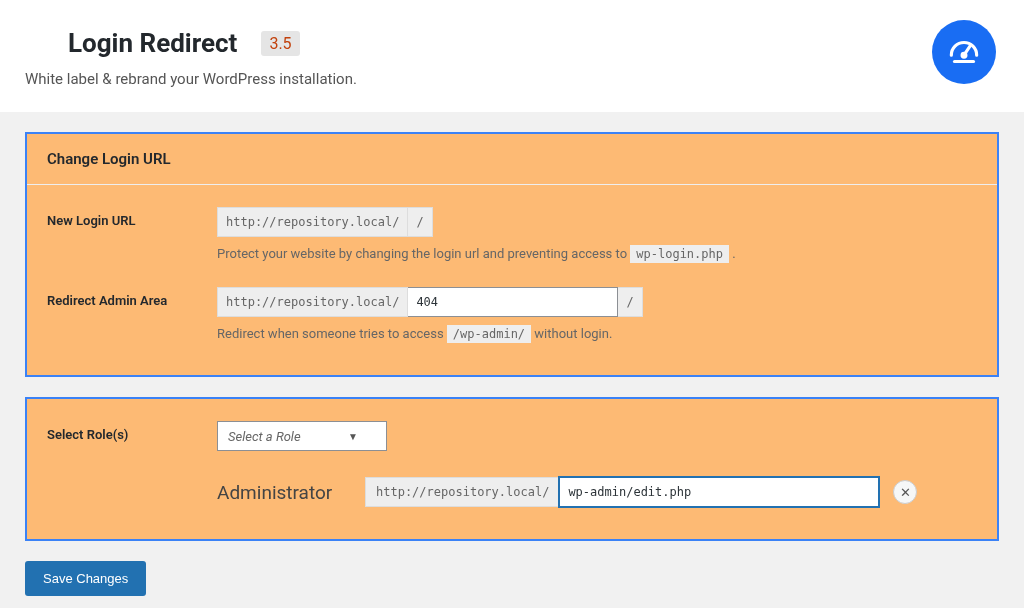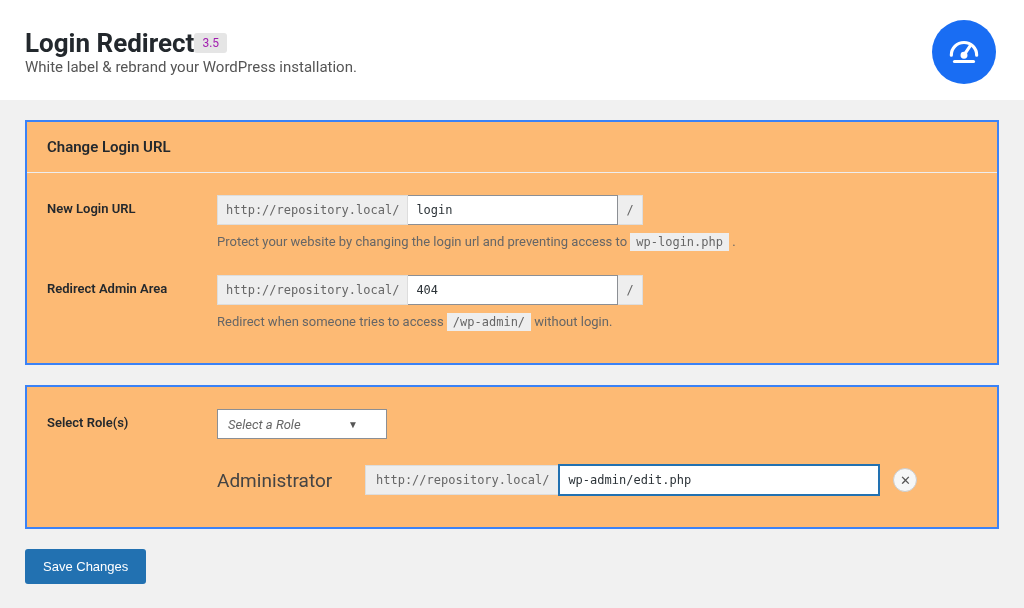--- a/index.html
+++ b/index.html
@@ -7,30 +7,30 @@
       font-family: -apple-system,BlinkMacSystemFont,"Segoe UI",Roboto,Helvetica,Arial,sans-serif;
       background: #f1f1f1;
       color: #333;
       font-size: 14px;
     }
     .header {
       background: #fff;
       padding: 28px 25px 24px;
       position: relative;
     }
-    .title-row { display: flex; align-items: center; gap: 0; }
+    .title-row { display: flex; align-items: center; gap: 24px; margin-left: 43px; }
     .title { font-size: 26px; font-weight: 700; color: #23282d; }
     .version {
       background: #e5e5e5;
-      color: #a21caf;
-      font-size: 12px;
+      color: #c2410c;
+      font-size: 16px;
       padding: 3px 8px;
       border-radius: 3px;
     }
-    .subtitle { margin-top: 0; font-size: 15px; color: #555; font-weight: 400; }
+    .subtitle { margin-top: 12px; font-size: 15px; color: #555; font-weight: 400; }
     .gauge {
       position: absolute; top: 20px; right: 28px;
       width: 64px; height: 64px; border-radius: 50%;
       background: #196df3; display: flex; align-items: center; justify-content: center;
     }
     .gauge svg { width: 38px; height: 38px; }
     .content { padding: 20px 25px; }
     .panel {
       background: #fdba74;
       border: 2px solid #3b82f6;
@@ -166,21 +166,20 @@
 
   <div class="panel">
     <div class="panel-header">Change Login URL</div>
     <div class="panel-body">
 
       <div class="field-row">
         <div class="field-label">New Login URL</div>
         <div class="field-content">
           <div class="input-group">
             <span class="prefix">http://repository.local/</span>
-            <input class="text-input" type="text" value="login" style="">
             <span class="suffix">/</span>
           </div>
           <div class="help-text">
             <span>Protect your website by changing the login url and preventing access to </span><span class="code">wp-login.php</span><span> .</span>
           </div>
         </div>
       </div>
 
       <div class="field-row">
         <div class="field-label">Redirect Admin Area</div>

